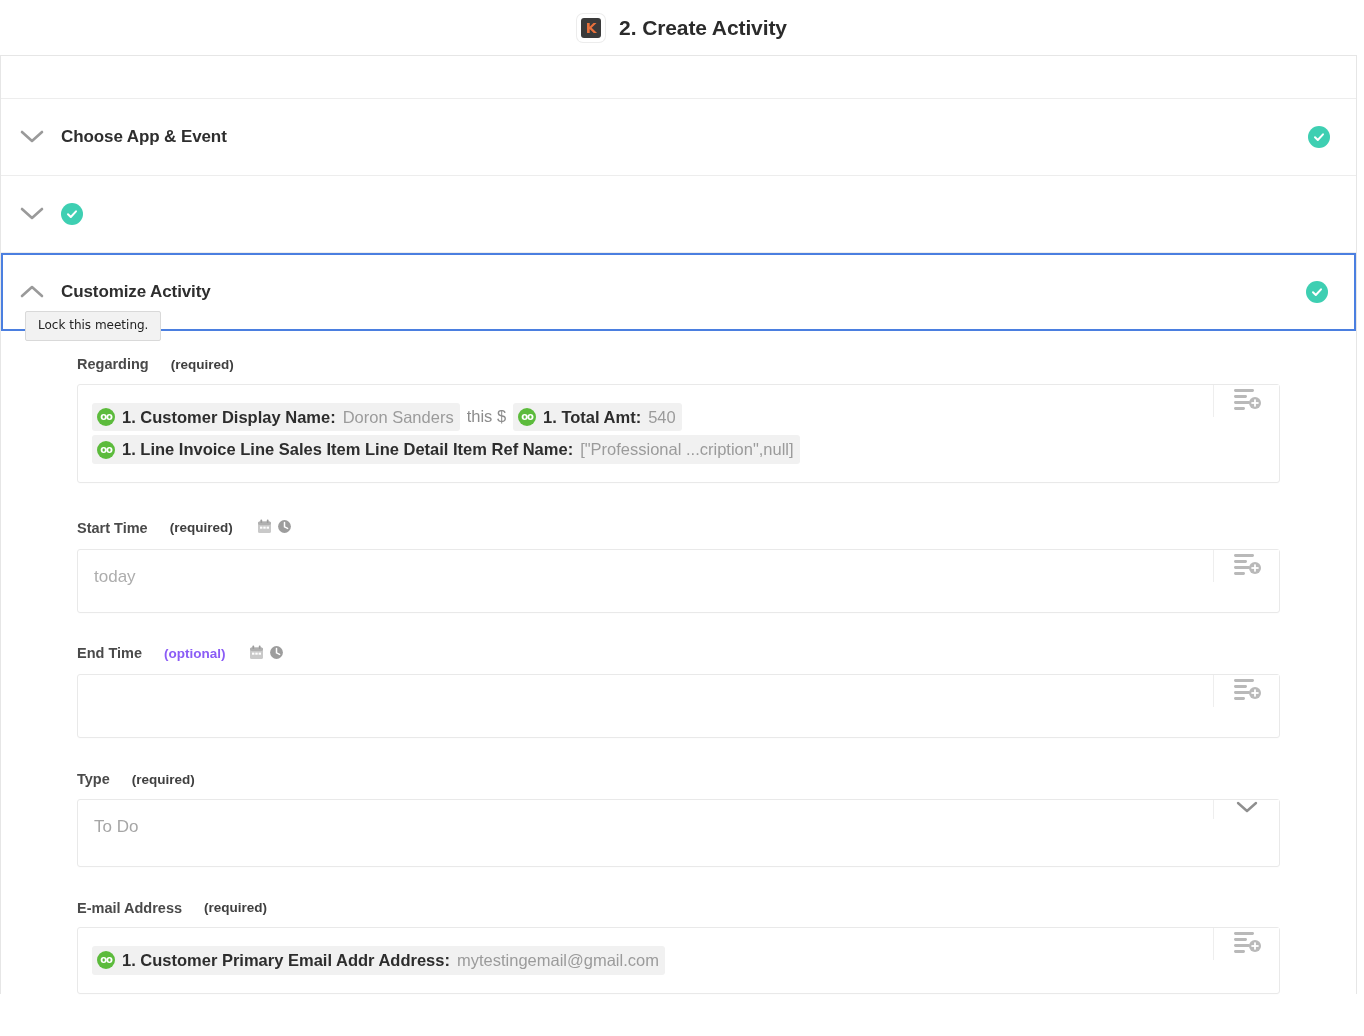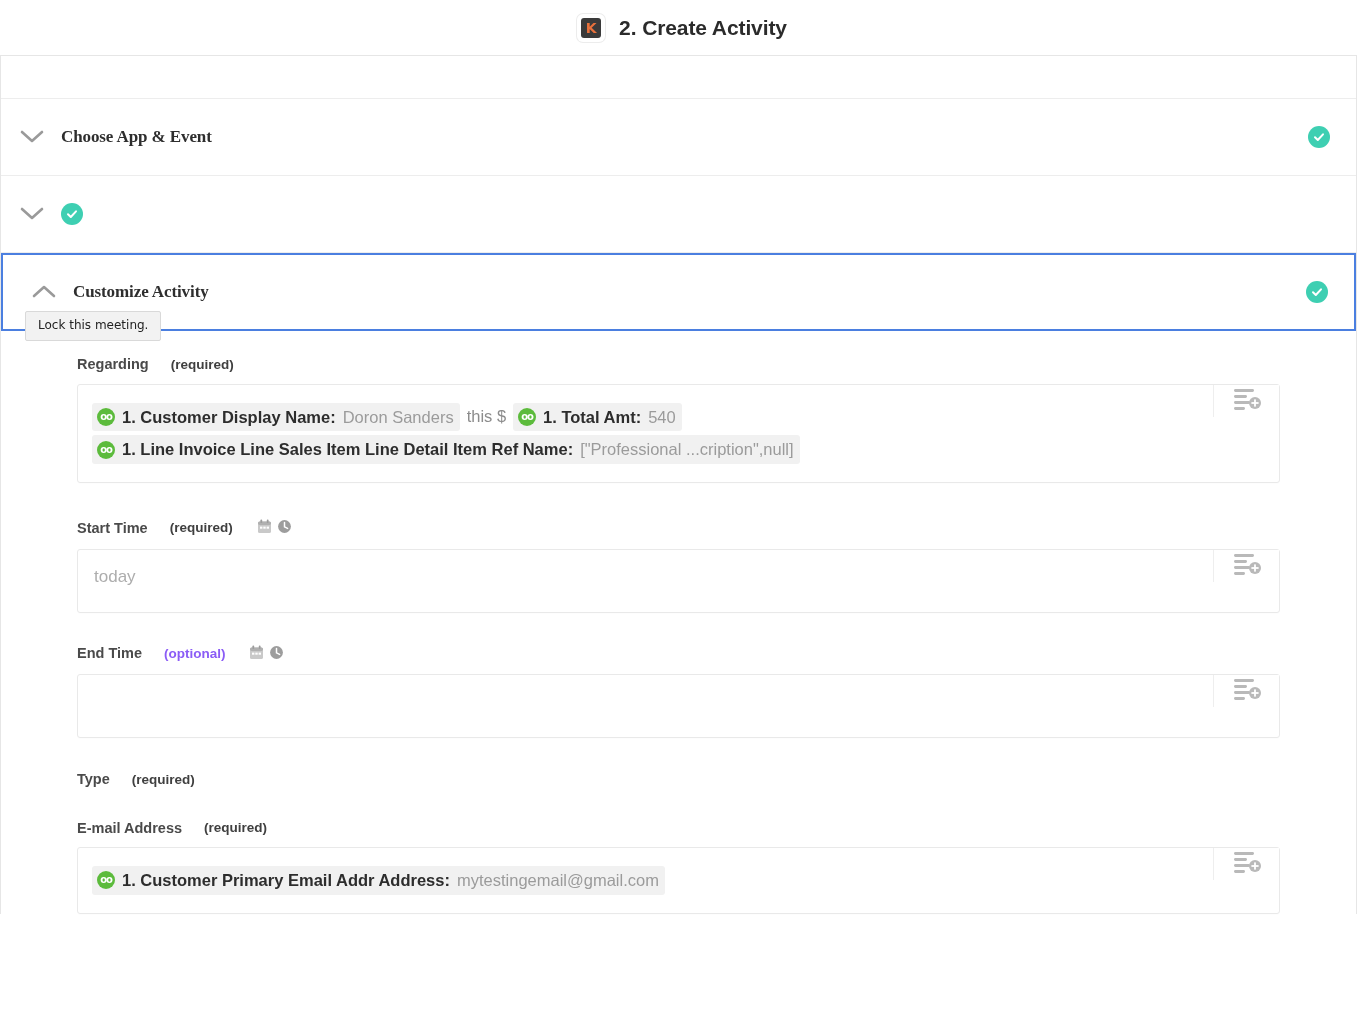--- a/index.html
+++ b/index.html
@@ -61,36 +61,35 @@
     align-items: center;
     height: 77px;
     padding: 0 26px 0 16px;
     border-bottom: 1px solid #ededed;
     background: #fff;
     cursor: pointer;
   }
   .section.active {
     border: 2px solid #4b7fe0;
     height: 78px;
-    padding-left: 26px;
+    padding-left: 14px;
   }
   .chev {
     width: 30px; height: 30px;
     flex: 0 0 30px;
     display: flex; align-items: center; justify-content: center;
     margin-right: 14px;
   }
   .chev svg { display:block; }
   .section-title {
     font-size: 17px;
     font-weight: 700;
     color: #2e2e2e;
     letter-spacing: -0.1px;
     flex: 1 1 auto;
-    font-family: Liberation Serif, serif;
   }
   .check {
     width: 22px; height: 22px;
     border-radius: 50%;
     background: #3ecfb2;
     display: flex; align-items: center; justify-content: center;
     flex: 0 0 22px;
   }
 
   
@@ -379,20 +378,30 @@
             </span>
           </div>
         </div>
       </div>
 
       <div class="field" style="margin-top:34px;">
         <div class="field-label">
           <span>Type</span>
           <span class="req">(required)</span>
         </div>
+        <div class="input-wrap select-wrap">
+          <div class="input-main">To Do</div>
+          <div class="side-btn">
+            <span>
+              <svg width="24" height="15" viewBox="0 0 24 15">
+                  <path d="M3 3 L12 11 L21 3" fill="none" stroke="#8f8f8f" stroke-width="2.4" stroke-linecap="round" stroke-linejoin="round"></path>
+                </svg>
+            </span>
+          </div>
+        </div>
       </div>
 
       <div class="field" style="margin-top:34px;">
         <div class="field-label">
           <span>E-mail Address</span>
           <span class="req">(required)</span>
         </div>
         <div class="input-wrap">
           <div class="input-main tokens">
             <span class="token">

